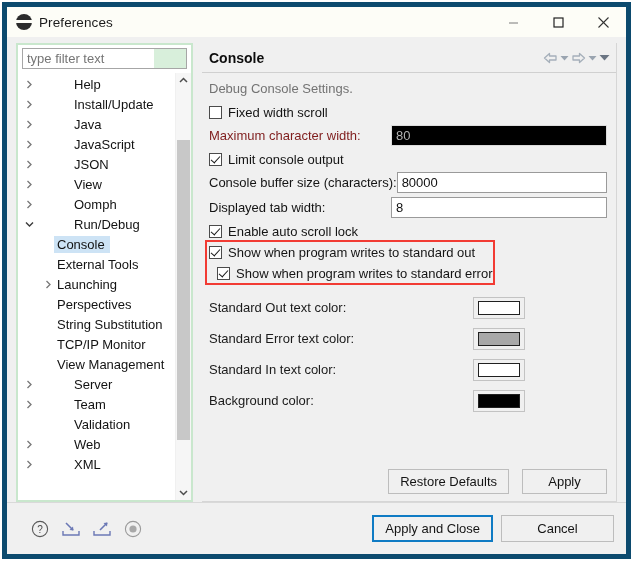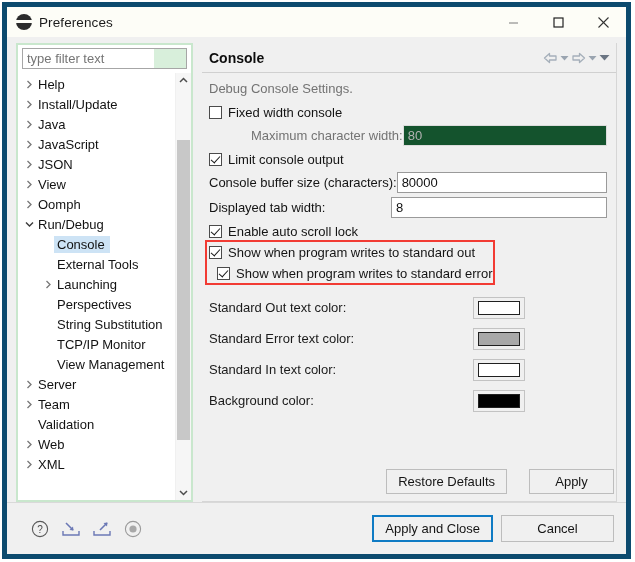--- a/index.html
+++ b/index.html
@@ -142,21 +142,21 @@
   .tnode .arrow {
     width: 16px;
     flex: none;
     text-align: center;
     font-size: 9px;
     color: #6f6f6f;
     line-height: 1;
   }
   .tnode .arrow svg { display:inline-block; vertical-align: middle; }
   .tnode .lbl { padding-left: 1px; }
-  .tnode.lvl1 { padding-left: 3px; }
+  .tnode.lvl1 { padding-left: 3px; gap: 36px; }
   .tnode.lvl2 { padding-left: 22px; }
   .tnode.sel .lbl {
     background: #cde3f5;
     padding: 1px 5px 1px 3px;
     margin-left: -2px;
   }
 
   
   .tscroll {
     width: 15px;
@@ -246,38 +246,38 @@
   .row {
     display: flex;
     align-items: center;
     height: 25px;
   }
   .row .rlabel {
     font-size: 13px;
     color: #141414;
     white-space: nowrap;
   }
-  .row .rlabel.dim { color: #737373; margin-left: 42px; }
+  .row .rlabel.dim { color: #7f1d1d; }
   .tfield {
     margin-left: auto;
     width: 216px;
     height: 21px;
     box-sizing: border-box;
     border: 1px solid #9a9a9a;
     background: #ffffff;
     font-family: "Liberation Sans", sans-serif;
     font-size: 13px;
     padding: 0 4px;
     color: #111;
     outline: none;
     margin-right: 9px;
   }
   .tfield.disabled {
     border-color: #dcdcdc;
-    background: #14532d;
+    background: #000000;
     color: #b2b2b2;
   }
 
   .cbrow {
     display: flex;
     align-items: center;
     height: 22px;
   }
   .cbox {
     width: 13px; height: 13px;
@@ -325,24 +325,24 @@
     justify-content: center;
   }
   .swatch-in {
     width: 42px; height: 14px;
     border: 1px solid #202020;
     box-sizing: border-box;
   }
 
   .panel-buttons {
     position: absolute;
-    right: 2px;
+    right: 9px;
     bottom: 8px;
     display: flex;
-    gap: 22px;
+    gap: 13px;
   }
   .btn {
     height: 25px;
     min-width: 85px;
     padding: 0 11px;
     background: #f0f0f0;
     border: 1px solid #bdbdbd;
     box-sizing: border-box;
     font-family: "Liberation Sans", sans-serif;
     font-size: 13px;
@@ -595,21 +595,21 @@
             </span>
           </div>
         </div>
 
         <div class="panel-body">
 
           <div class="desc">Debug Console Settings.</div>
 
           <div class="cbrow">
             <span class="cbox"></span>
-            <span class="cblabel">Fixed width console</span>
+            <span class="cblabel">Fixed width scroll</span>
           </div>
 
           <div class="row">
             <span class="rlabel dim">Maximum character width:</span>
             <input class="tfield disabled" disabled="" value="80" style="">
           </div>
 
           <div class="cbrow">
             <span class="cbox checked"></span>
             <span class="cblabel">Limit console output</span>

